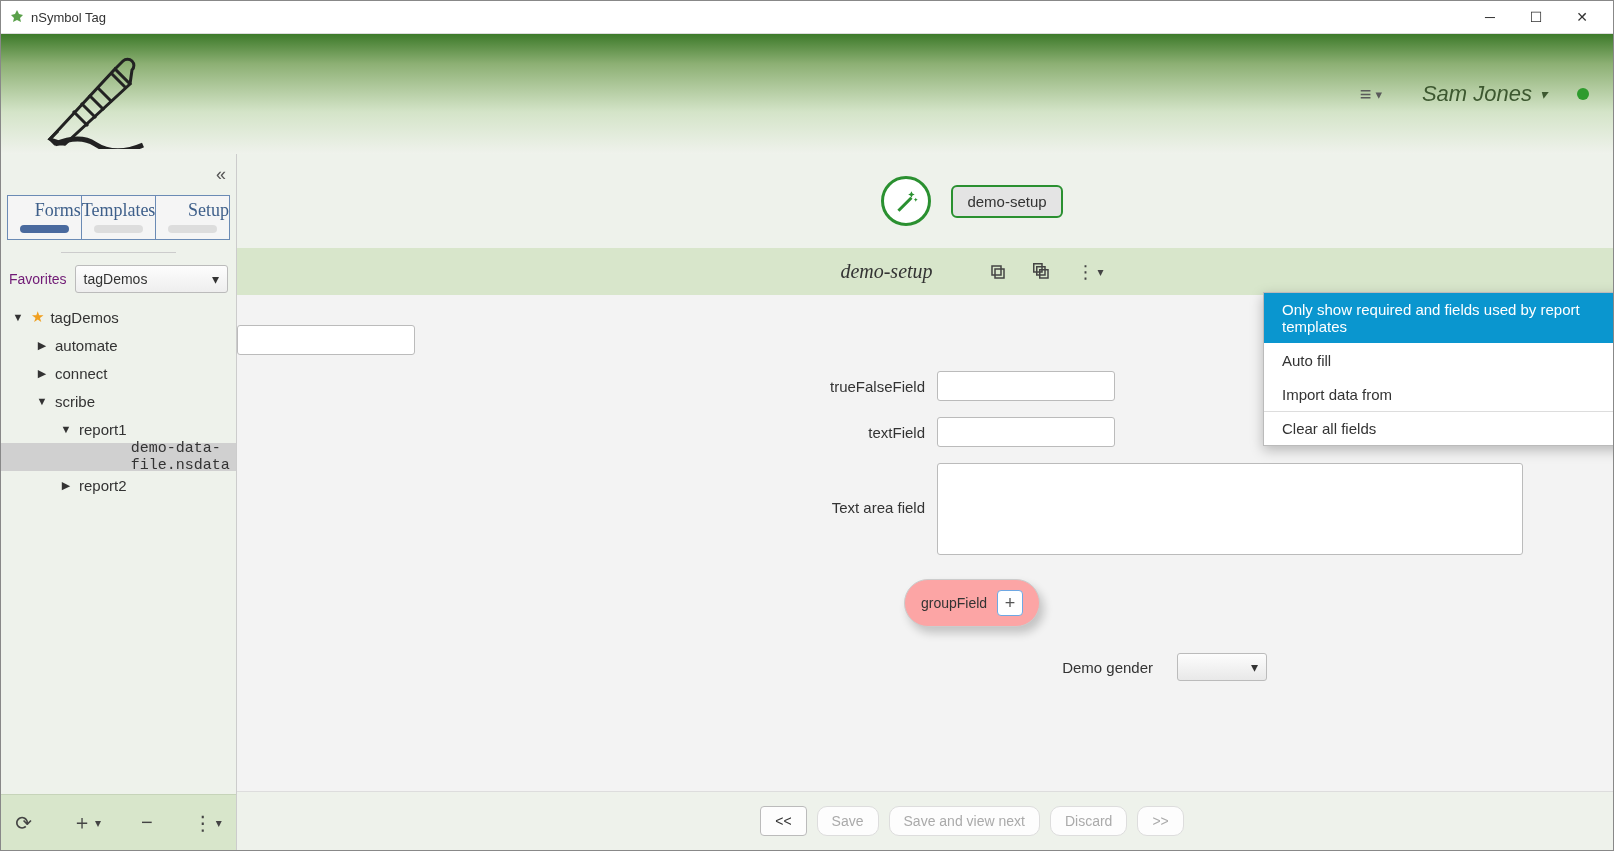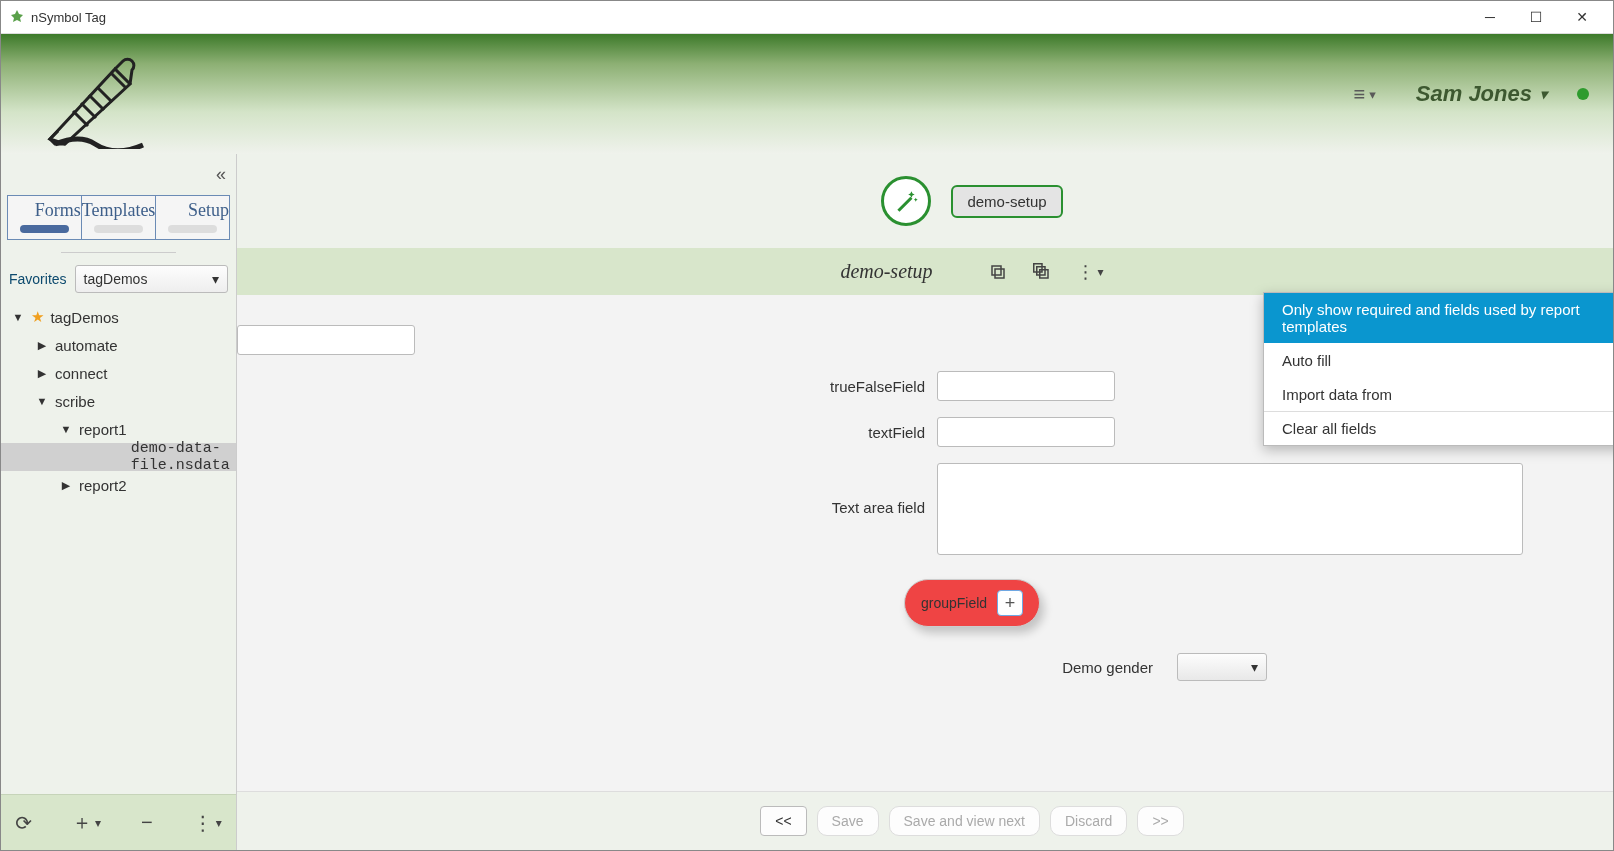--- a/index.html
+++ b/index.html
@@ -6,35 +6,35 @@
 body { font-family: "Segoe UI", Tahoma, sans-serif; font-size: 14px; color: #333; background: #fff; }
 .window { width: 1614px; height: 851px; border: 1px solid #888; display: flex; flex-direction: column; overflow: hidden; }
 .titlebar { height: 32px; display: flex; align-items: center; padding: 16px 8px; border-bottom: 1px solid #ddd; background: #fff; }
 .titlebar .app-icon { width: 16px; height: 16px; margin-right: 6px; }
 .titlebar .title { flex: 1; font-size: 13px; }
 .titlebar .win-btn { width: 46px; height: 32px; display: flex; align-items: center; justify-content: center; cursor: pointer; }
 .header { height: 120px; background: linear-gradient(to bottom, #3d7a2a 0%, #8db074 25%, #d4e4c8 65%, #eff2ec 100%); display: flex; align-items: center; padding: 0 24px; position: relative; }
 .header .logo { width: 120px; height: 110px; }
 .header .spacer { flex: 1; }
 .header .menu-btn { font-size: 20px; color: #5a5a5a; margin-right: 40px; cursor: pointer; display: flex; align-items: center; gap: 4px; }
-.header .user { font-size: 22px; font-style: italic; font-weight: bold; color: #3d5830; margin-right: 30px; display: flex; align-items: center; gap: 8px; cursor: pointer; }
+.header .user { font-size: 22px; font-style: italic; font-weight: normal; color: #3d5830; margin-right: 30px; display: flex; align-items: center; gap: 8px; cursor: pointer; }
 .header .status-dot { width: 12px; height: 12px; border-radius: 50%; background: #2e9b2e; }
 .body { flex: 1; display: flex; overflow: hidden; background: #eef2eb; }
 .sidebar { width: 403px; display: flex; flex-direction: column; background: #eef2eb; border-right: 1px solid #ccc; position: relative; }
 .sidebar-top { padding: 6px; display: flex; justify-content: flex-end; }
 .collapse-icon { font-size: 18px; color: #555; cursor: pointer; padding: 4px; }
 .nav-tabs { display: flex; border: 1px solid #6b8bb5; margin: 0 6px; }
 .nav-tab { flex: 1; text-align: center; padding: 4px 0 2px 0; cursor: pointer; border-right: 1px solid #6b8bb5; background: #f5f5f5; }
 .nav-tab:last-child { border-right: none; }
 .nav-tab .tab-label { font-size: 18px; color: #3e5f8a; font-family: Georgia, serif; text-align: right; }
 .nav-tab .tab-bar { height: 8px; margin: 4px 12px 4px 12px; border-radius: 4px; background: #ddd; }
 .nav-tab.active .tab-bar { background: #4a6a9e; }
 .sidebar hr { margin: 12px 60px; border: none; border-top: 1px solid #ccc; }
 .fav-row { display: flex; align-items: center; gap: 8px; padding: 0 8px; }
-.fav-label { font-size: 14px; color: #0c4a6e; }
+.fav-label { font-size: 14px; color: #701a75; }
 .fav-select { flex: 1; height: 28px; border: 1px solid #bbb; background: linear-gradient(#fdfdfd,#eee); padding: 0 8px; border-radius: 3px; display: flex; align-items: center; justify-content: space-between; cursor: pointer; }
 .tree { flex: 1; overflow: auto; margin-top: 10px; background: #eef2eb; }
 .tree-row { display: flex; align-items: center; height: 28px; padding-left: 10px; cursor: pointer; gap: 6px; }
 .tree-row.selected { background: #d0d0d0; }
 .tree-toggle { width: 14px; text-align: center; font-size: 11px; color: #333; }
 .tree-star { color: #f0a020; font-size: 15px; }
 .tree-label { font-size: 15px; }
 .indent-1 { padding-left: 34px; }
 .indent-2 { padding-left: 58px; }
 .indent-3 { padding-left: 116px; font-family: Liberation Mono, monospace; }
@@ -45,21 +45,21 @@
 .wand-btn { width: 50px; height: 50px; border: 3px solid #2a9030; border-radius: 50%; background: #fff; display: flex; align-items: center; justify-content: center; cursor: pointer; font-size: 22px; }
 .setup-pill { padding: 6px 14px; border: 2px solid #2a9030; border-radius: 6px; background: #e4e4e4; font-size: 15px; cursor: pointer; }
 .form-header { background: #d8e6cb; padding: 12px 0; display: flex; align-items: center; justify-content: center; gap: 26px; position: relative; }
 .form-title { font-style: italic; font-size: 20px; color: #333; font-family: Georgia, serif; margin-right: 30px; }
 .icon-btn { cursor: pointer; color: #444; font-size: 18px; display: flex; align-items: center; gap: 3px; }
 .form-body { flex: 1; overflow: auto; background: #f3f3f3; padding: 30px 0; position: relative; }
 .field-row { display: flex; align-items: center; margin-bottom: 16px; }
 .field-label { width: 700px; text-align: right; padding-right: 12px; font-size: 15px; color: #333; }
 .field-input { width: 178px; height: 30px; border: 1px solid #bbb; border-radius: 3px; background: #fff; padding: 0 6px; }
 .field-textarea { width: 586px; height: 92px; border: 1px solid #bbb; border-radius: 3px; background: #fff; resize: none; }
-.group-pill { margin: 24px auto 26px; width: fit-content; padding: 10px 16px; border: 1px solid #ccc; border-radius: 26px; background: #ef4444; box-shadow: 4px 6px 10px rgba(0,0,0,0.2); display: flex; align-items: center; gap: 10px; }
+.group-pill { margin: 24px auto 26px; width: fit-content; padding: 10px 16px; border: 1px solid #ccc; border-radius: 26px; background: #fca5a5; box-shadow: 4px 6px 10px rgba(0,0,0,0.2); display: flex; align-items: center; gap: 10px; }
 .plus-btn { width: 26px; height: 26px; border: 1px solid #6fa8e3; border-radius: 4px; display: flex; align-items: center; justify-content: center; font-size: 18px; color: #555; cursor: pointer; background: #fff; }
 .field-select { width: 90px; height: 28px; border: 1px solid #bbb; background: linear-gradient(#fdfdfd,#e8e8e8); border-radius: 3px; display: flex; align-items: center; justify-content: flex-end; padding: 0 8px; cursor: pointer; }
 .footer { background: #eef2eb; border-top: 1px solid #ddd; padding: 14px 0; display: flex; align-items: center; justify-content: center; gap: 10px; }
 .footer .btn { padding: 6px 14px; border: 1px solid #bbb; border-radius: 4px; background: #fdfdfd; cursor: pointer; font-size: 14px; }
 .footer .btn.disabled { color: #aaa; border-color: #ddd; cursor: default; border-radius: 10px; }
 .dropdown-menu { position: absolute; top: 44px; right: 48px; width: 396px; background: #fff; border: 1px solid #bbb; box-shadow: 0 4px 12px rgba(0,0,0,0.25); z-index: 100; }
 .dropdown-item { padding: 8px 18px; font-size: 15px; cursor: pointer; display: flex; justify-content: space-between; align-items: center; }
 .dropdown-item.highlight { background: #0a96cf; color: #fff; }
 .dropdown-sep { border-top: 1px solid #ddd; }
 .svg-icon { width: 18px; height: 18px; }

